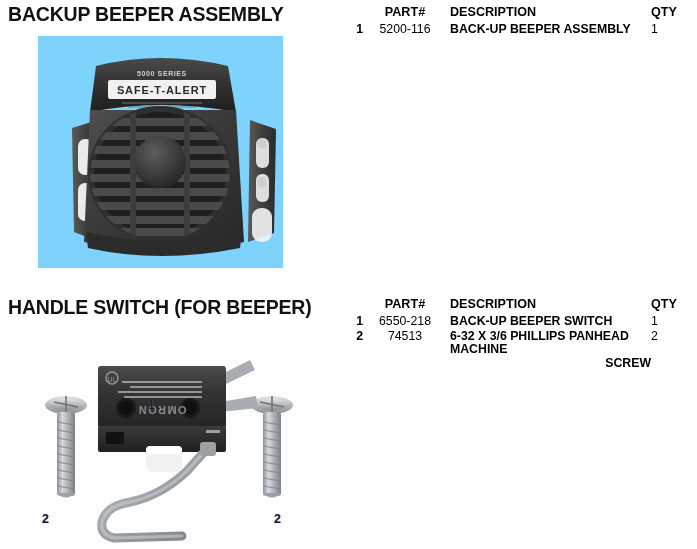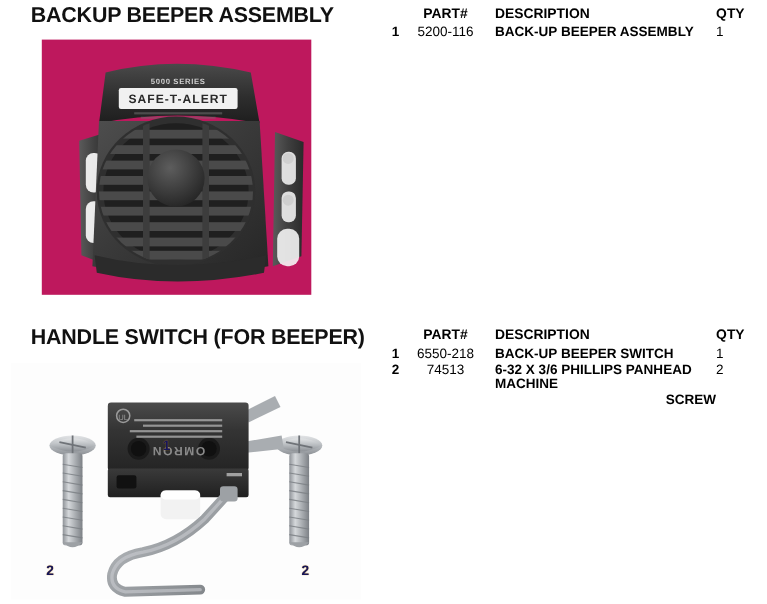--- a/index.html
+++ b/index.html
@@ -18,21 +18,20 @@
   }
 
   
   .section-title {
     position: absolute;
     font-weight: bold;
     font-size: 19.5px;
     letter-spacing: -0.2px;
     color: #111111;
     white-space: nowrap;
-    margin-left: 20px;
   }
   #title-beeper { left: 8px;  top: 3px; }
   #title-switch { left: 8px;  top: 296px; }
 
   
   .parts-table {
     position: absolute;
     width: 344px;
     border-collapse: collapse;
     font-size: 12.3px;
@@ -65,21 +64,21 @@
   
   .qty-bottom { vertical-align: bottom; }
 
   
   .figure {
     position: absolute;
     background: #ffffff;
   }
   #figure-beeper {
     left: 38px;  top: 36px;  width: 245px; height: 232px;
-    background: #be185d;
+    background: #7dd3fc;
   }
   #figure-switch {
     left: 10px;  top: 330px; width: 318px; height: 215px;
     background: #fdfdfd;
   }
   .fig-svg { display: block; width: 100%; height: 100%; }
 
   
   .callout {
     position: absolute;

